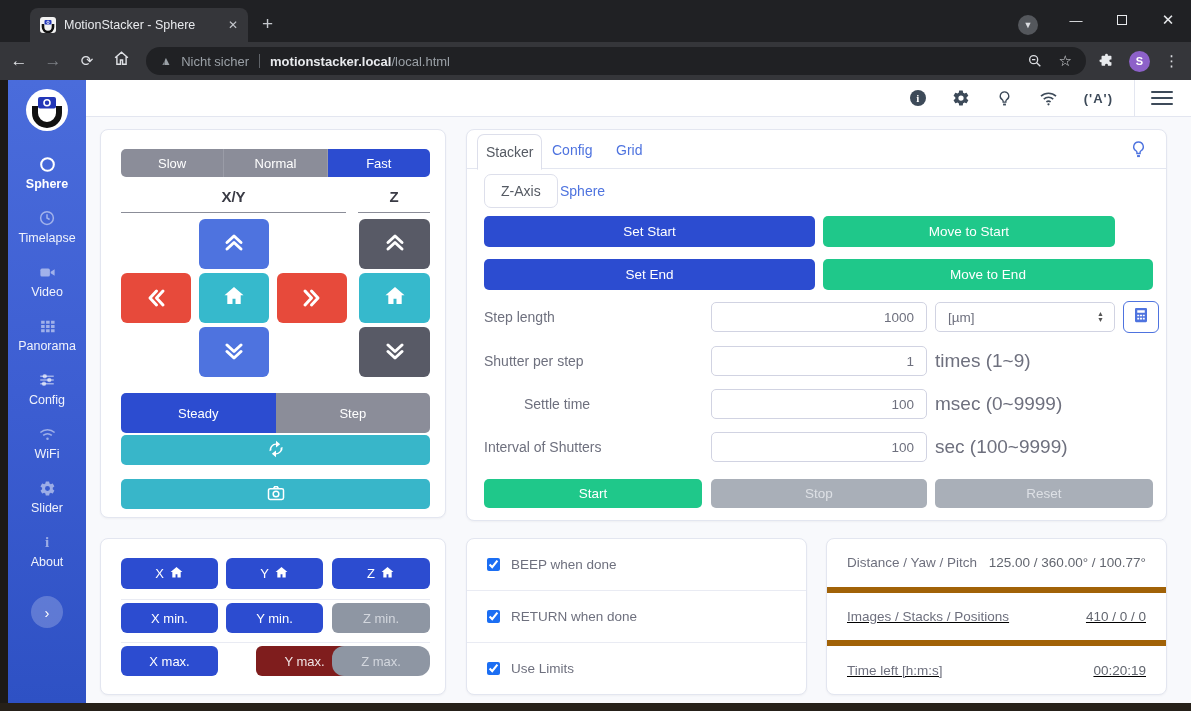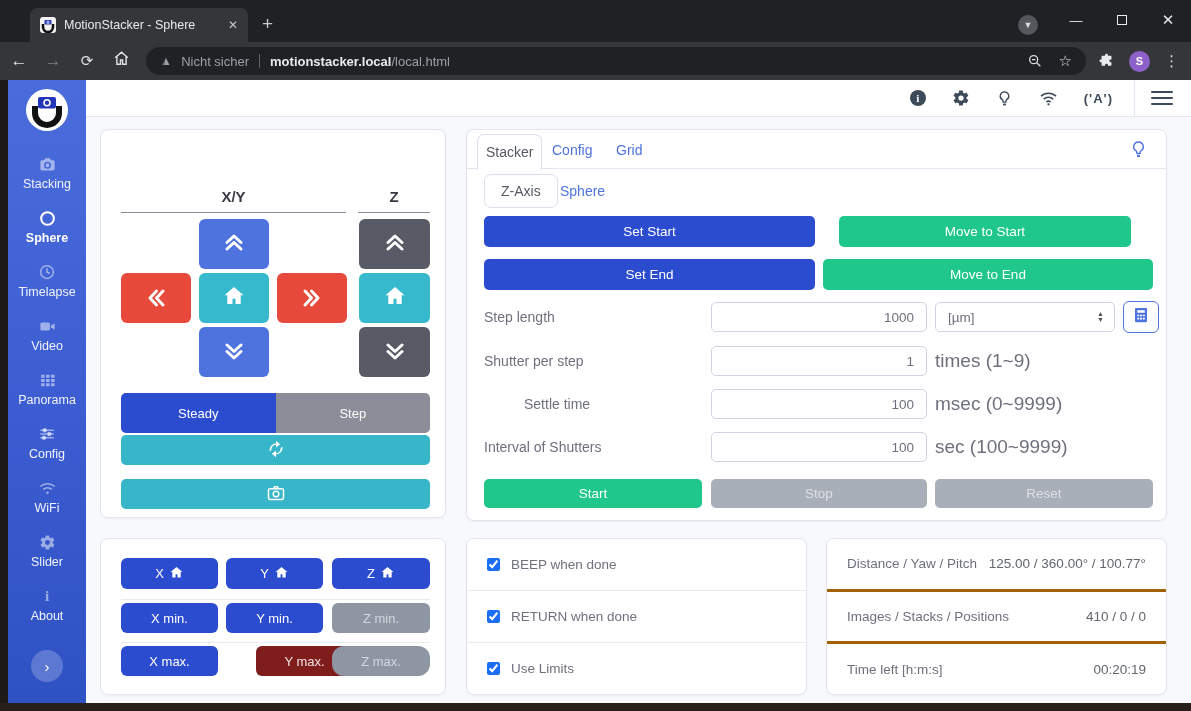--- a/index.html
+++ b/index.html
@@ -129,21 +129,21 @@
   
   .card-opt { left:380px; top:421px; width:341px; height:157px; display:flex; flex-direction:column; }
   .opt-row { flex:1; display:flex; align-items:center; padding:0 20px; gap:11px; }
   .opt-row + .opt-row { border-top:1px solid #e9ebf3; }
   .opt-row input { width:13px; height:13px; accent-color:#1b6ef3; }
   .opt-row label { font-size:13.5px; color:#6e707e; }
 
   
   .card-stat { left:740px; top:421px; width:341px; height:157px; display:flex; flex-direction:column; }
   .stat-row { flex:1; display:flex; align-items:center; justify-content:space-between; padding:0 20px; }
-  .stat-row + .stat-row { border-top:3px solid #a16207; }
+  .stat-row + .stat-row { border-top:6px solid #a16207;text-decoration:underline; }
   .stat-lbl { font-size:13.5px; color:#6e707e; }
   .stat-val { font-size:13.5px; color:#62666f; }
 </style>
 </head>
 <body>
 
 <div class="stage">
 
   <div class="titlebar">
     <div class="btab">
@@ -202,28 +202,20 @@
   <div class="desk-left"></div>
 
   <div class="sidebar">
     <svg class="logo" viewBox="0 0 44 44">
       <circle cx="22" cy="22" r="21" fill="#fff"></circle>
       <path d="M10 18 v7 a12 12 0 0 0 24 0 v-7" fill="none" stroke="#111" stroke-width="6"></path>
       <rect x="13" y="9" width="18" height="11.5" rx="2" fill="#2337b8"></rect>
       <circle cx="22" cy="14.7" r="3" fill="none" stroke="#fff" stroke-width="1.6"></circle>
     </svg>
 
-    <div class="side-item">
-      <div class="si-ico">
-        <svg width="19" height="19" viewBox="0 0 24 24" fill="currentColor">
-            <path d="M9 4l-1.5 2.5H5A2 2 0 0 0 3 8.5v9A2 2 0 0 0 5 19.5h14a2 2 0 0 0 2-2v-9a2 2 0 0 0-2-2h-2.5L15 4H9zm3 4.5a4.5 4.5 0 1 1 0 9 4.5 4.5 0 0 1 0-9zm0 2a2.5 2.5 0 1 0 0 5 2.5 2.5 0 0 0 0-5z"></path>
-          </svg>
-      </div>
-      <div class="si-lbl">Stacking</div>
-    </div>
 
     <div class="side-item active">
       <div class="si-ico">
         <svg width="19" height="19" viewBox="0 0 24 24" fill="none" stroke="currentColor" stroke-width="2.6">
             <circle cx="12" cy="12" r="8"></circle>
           </svg>
       </div>
       <div class="si-lbl">Sphere</div>
     </div>
 
@@ -326,20 +318,25 @@
     <span class="hamburger">
         <div></div>
         <div></div>
         <div></div>
       </span>
   </div>
 
   <div class="content">
 
     <div class="card card-jog">
+      <div class="seg">
+        <div class="s">Slow</div>
+        <div class="s" style="border-left:1px solid #9a9ca7;border-right:1px solid #9a9ca7;">Normal</div>
+        <div class="s on">Fast</div>
+      </div>
 
       <div class="axis-heads">
         <div class="axis-h xy">X/Y</div>
         <div class="axis-h z">Z</div>
       </div>
 
       <div class="padbtn pb-blue" style="left:98px; top:89px;">
         <span><svg viewBox="0 0 24 24" width="24" height="24" fill="none" stroke="#fff" stroke-width="3" stroke-linecap="round" stroke-linejoin="round">
               <path d="M5 12.5 12 6l7 6.5"></path>
               <path d="M5 19 12 12.5 19 19"></path>
@@ -452,21 +449,21 @@
         <svg viewBox="0 0 24 24" fill="none" stroke="currentColor" stroke-width="1.8">
             <path d="M12 2.5a6 6 0 0 1 3.2 11.1c-.7.5-1.2 1.2-1.2 2v1.4h-4v-1.4c0-.8-.5-1.5-1.2-2A6 6 0 0 1 12 2.5z"></path>
             <path d="M10.2 20.3h3.6" stroke-width="2.6"></path>
           </svg>
       </div>
 
       <div class="subtab-active">Z-Axis</div>
       <div class="tab-link" style="left:93px; top:44px; height:34px;">Sphere</div>
 
       <div class="stk-btn bt-blue" style="left:17px;  top:86px;  width:331px;">Set Start</div>
-      <div class="stk-btn bt-green" style="left:356px; top:86px;  width:292px;margin-left:16px;">Move to Start</div>
+      <div class="stk-btn bt-green" style="left:356px; top:86px;  width:292px;">Move to Start</div>
       <div class="stk-btn bt-blue" style="left:17px;  top:129px; width:331px;">Set End</div>
       <div class="stk-btn bt-green" style="left:356px; top:129px; width:330px;">Move to End</div>
 
       <div class="frow-label" style="top:172px;">Step length</div>
       <input class="fin" style="top: 172px;" value="1000">
       <div class="fselect" style="top:172px;">
         <span>[µm]</span>
         <span class="arrows">▲<br>▼</span>
       </div>
       <div class="calcbtn" style="top:171px;">

